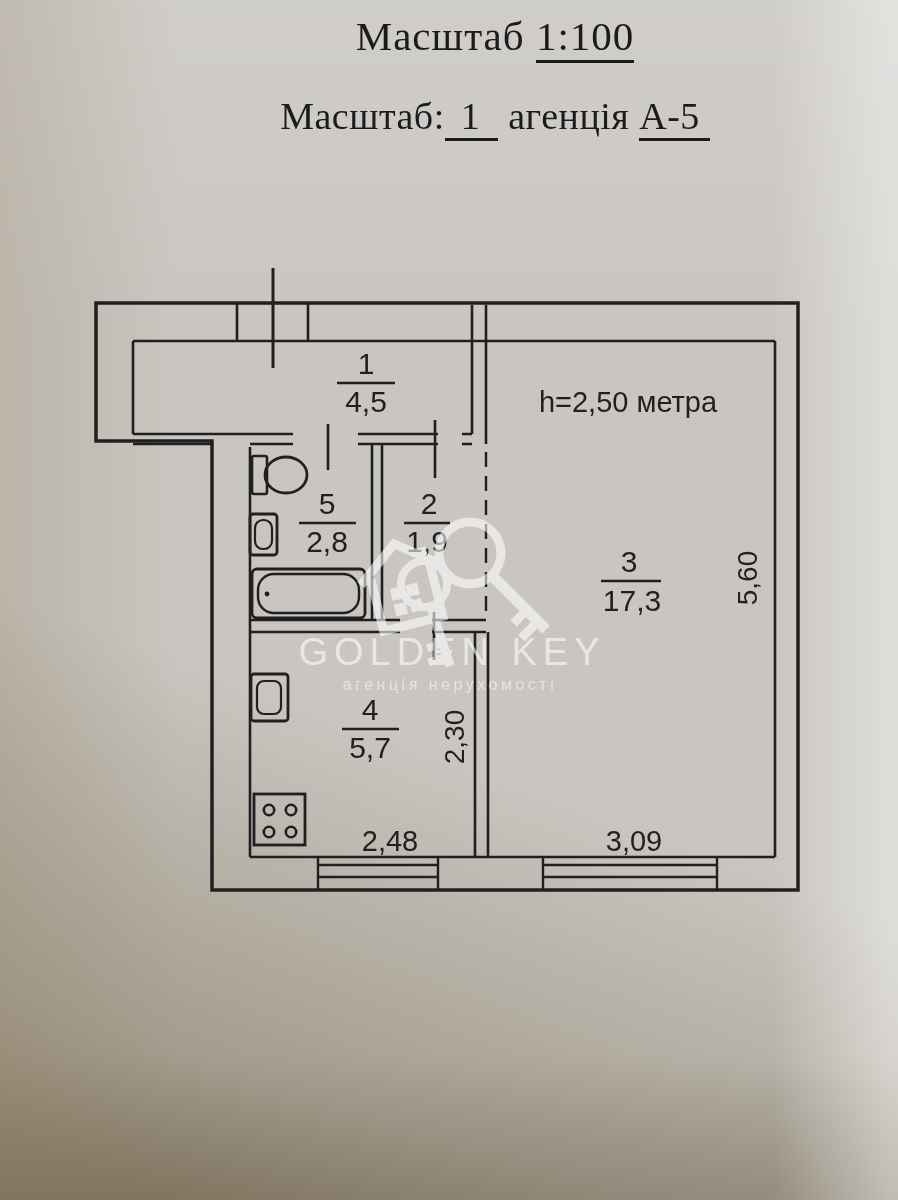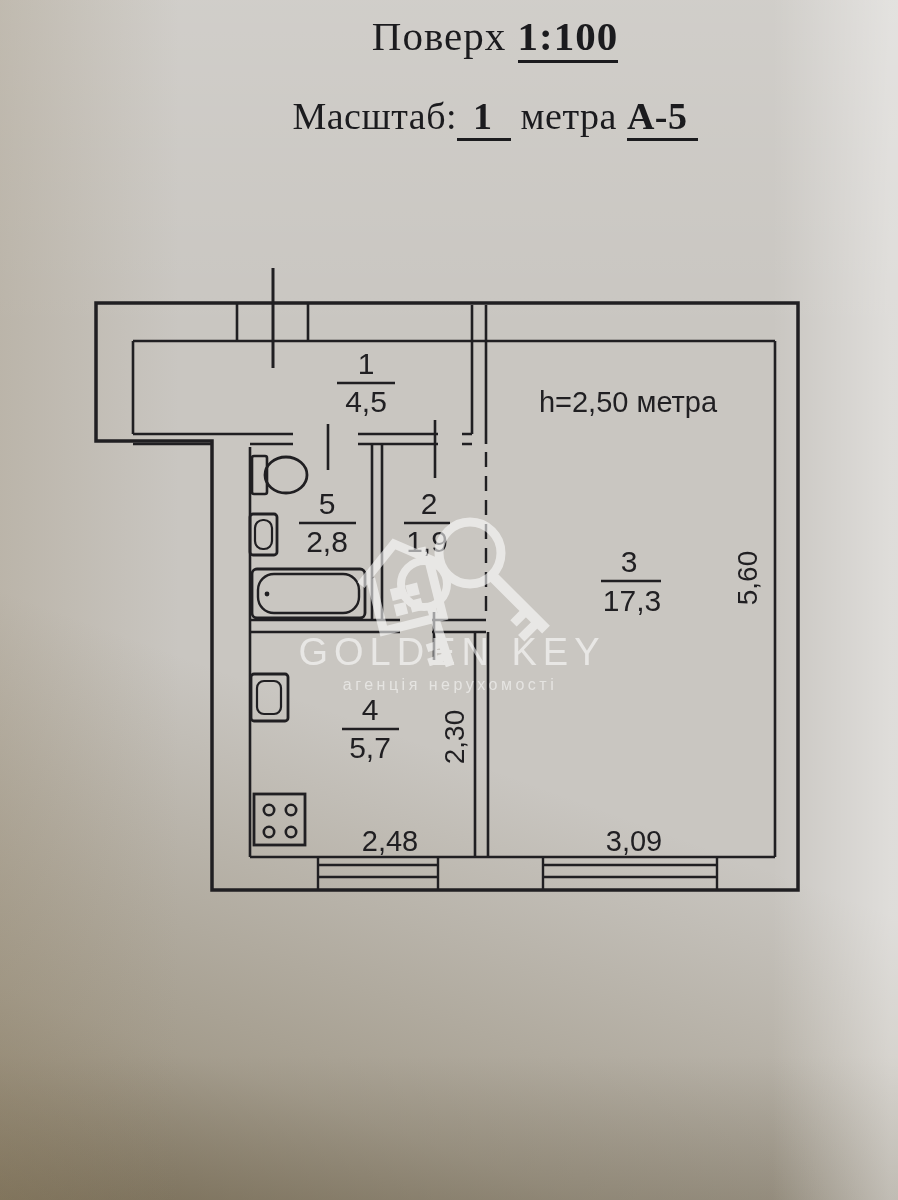--- a/index.html
+++ b/index.html
@@ -14,36 +14,36 @@
       linear-gradient(to bottom, rgba(0,0,0,0) 88%, rgba(70,62,48,0.25) 100%);
     font-family:"Liberation Sans",sans-serif;
   }
   .hdr{
     position:absolute;left:0;width:100%;text-align:center;
     font-family:"Liberation Serif",serif;color:#1b1b1e;
     transform:translateX(46px);
   }
   .hdr-title{top:12px;font-size:41px;letter-spacing:1px;}
   .hdr-sub{top:94px;font-size:38px;letter-spacing:0.5px;}
-  .u{border-bottom:3px solid #1b1b1e;padding-bottom:1px;font-weight:bold;}
+  .u{border-bottom:3px solid #1b1b1e;padding-bottom:1px;}
   .u-pad{padding-left:16px;padding-right:18px;}
   .u-end{padding-right:10px;}
   svg{position:absolute;left:0;top:0;}
   .pl{stroke:#201f22;fill:none;stroke-linecap:butt;}
   .pt{fill:#201f22;font-family:"Liberation Sans",sans-serif;}
   .wm-s{stroke:#ffffff;fill:none;}
   .wm-f{fill:#ffffff;}
   .wm-t{fill:#ffffff;font-family:"Liberation Sans",sans-serif;}
 </style>
 </head>
 <body>
 
-<div class="hdr hdr-title"><span>Поверх </span><span class="u">1:100</span></div>
+<div class="hdr hdr-title"><span>Масштаб </span><span class="u">1:100</span></div>
 
-<div class="hdr hdr-sub"><span>Масштаб:</span><span class="u u-pad">1</span>&nbsp;<span>метра</span>&nbsp;<span class="u u-end">А-5</span></div>
+<div class="hdr hdr-sub"><span>Масштаб:</span><span class="u u-pad">1</span>&nbsp;<span>агенція</span>&nbsp;<span class="u u-end">А-5</span></div>
 
 <svg width="898" height="1200" viewBox="0 0 898 1200">
 
   <g>
 
     <path class="pl" stroke-width="3.5" d="M96,303 H798 V890 H212 V441 H96 Z"></path>
 
     <path class="pl" stroke-width="2.6" d="M133,341 H775"></path>
     <path class="pl" stroke-width="2.6" d="M775,341 V857"></path>
     <path class="pl" stroke-width="2.6" d="M250,857 H775"></path>

